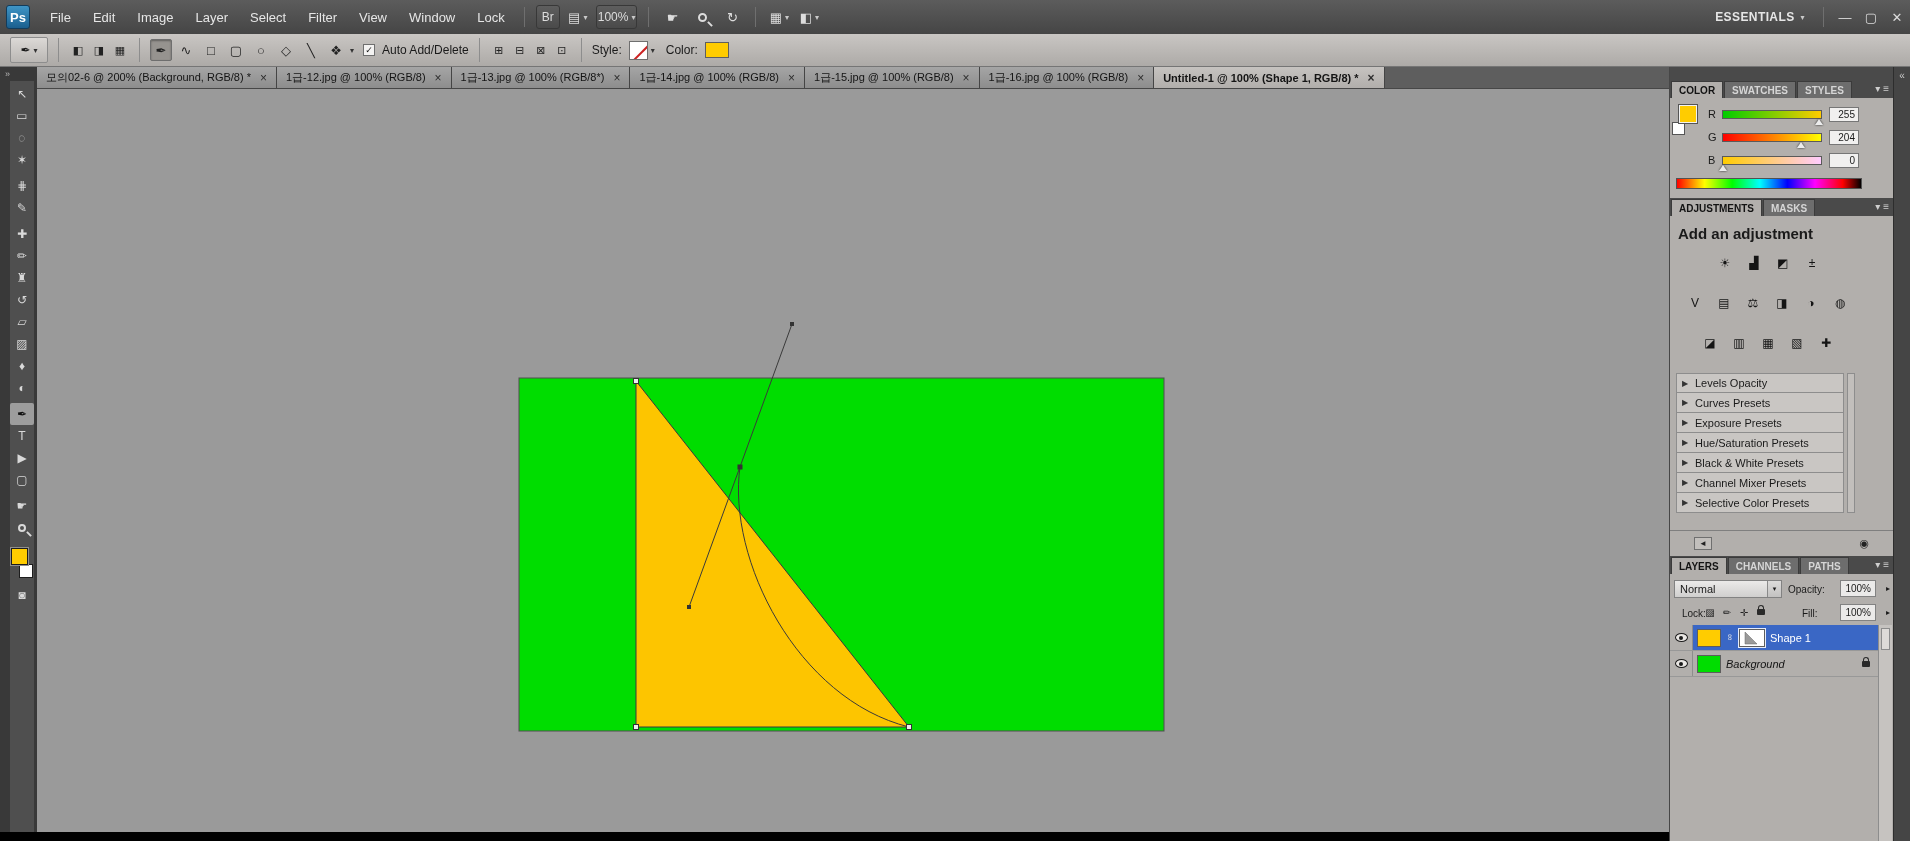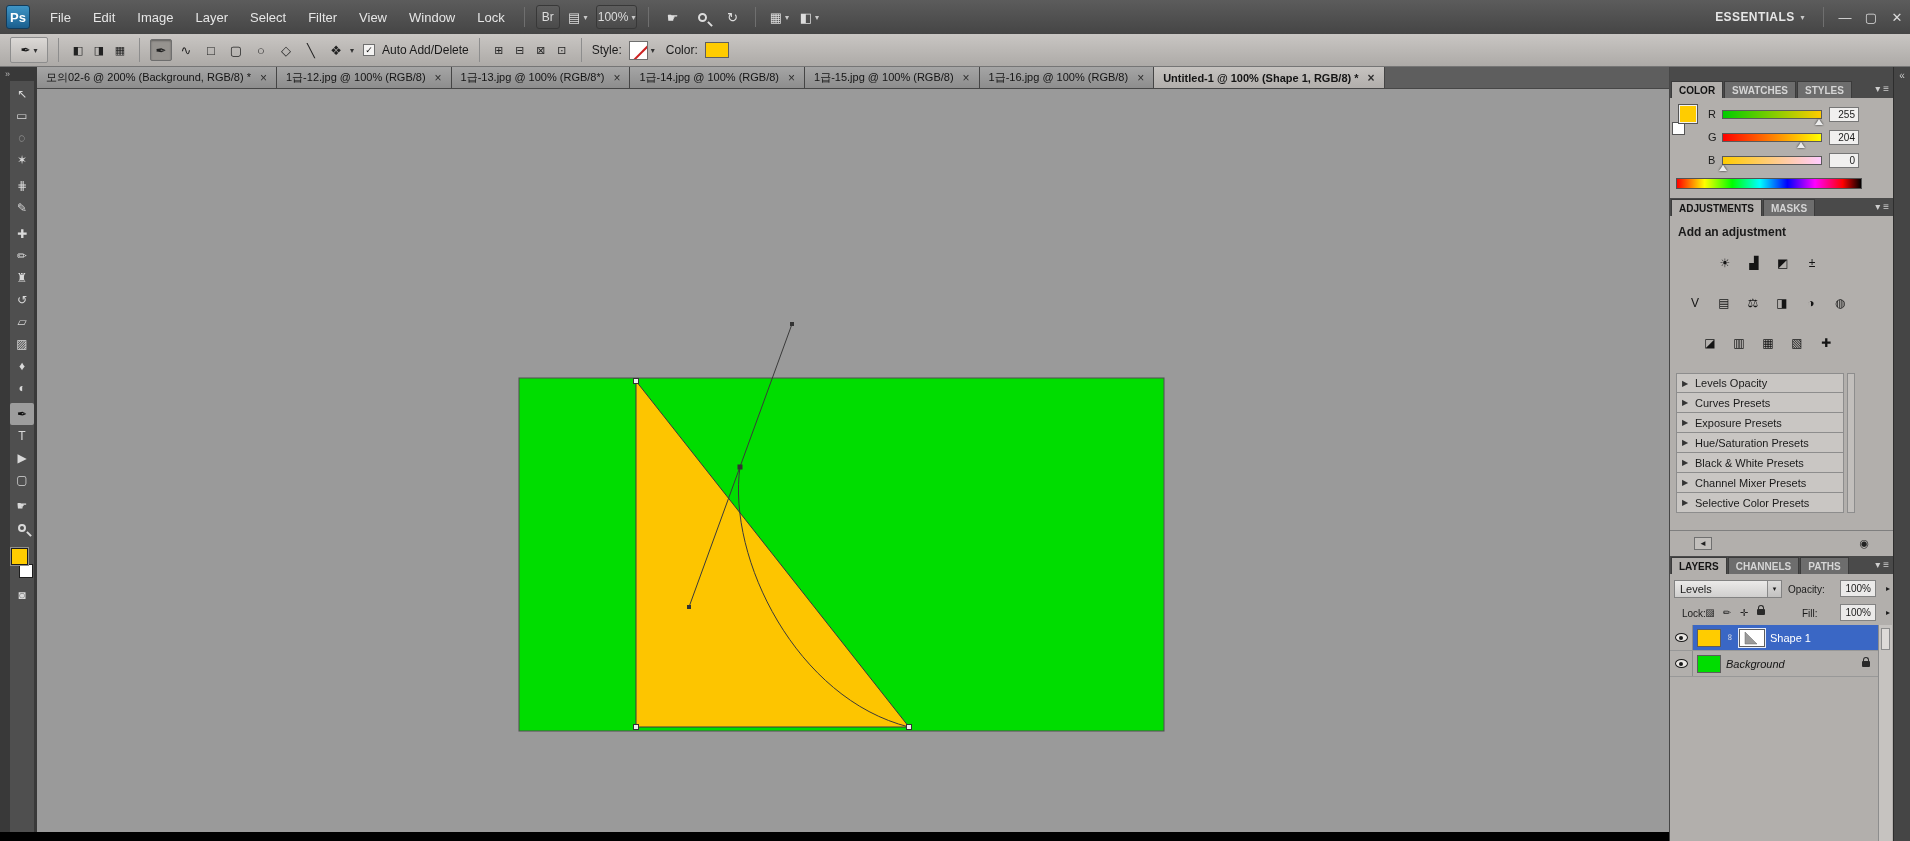--- a/index.html
+++ b/index.html
@@ -76,21 +76,21 @@
   .ch-track.b{background:linear-gradient(90deg,#ffcc00,#ffccff)}
   .ch-thumb{position:absolute;top:8px;width:0;height:0;border-left:4px solid transparent;border-right:4px solid transparent;border-bottom:6px solid #ececec;filter:drop-shadow(0 0 1px #222)}
   .ch-track.r .ch-thumb{left:92px}
   .ch-track.g .ch-thumb{left:74px}
   .ch-track.b .ch-thumb{left:-4px}
   .ch-value{width:30px;height:15px;background:#f1f0ef;border:1px solid #767676;font-size:10px;text-align:right;padding-right:3px;margin-left:7px;line-height:13px}
   .spectrum{position:absolute;left:6px;top:80px;width:186px;height:11px;border:1px solid #515151;background:linear-gradient(90deg,#ff0000 0%,#ffff00 15%,#00ff00 30%,#00ffff 45%,#0000ff 60%,#ff00ff 75%,#ff0000 90%,#000 100%)}
 
   
   .adj-body{position:relative;height:340px}
-  .adj-heading{position:absolute;left:8px;top:9px;font-weight:bold;font-size:12px}
+  .adj-heading{position:absolute;left:8px;top:9px;font-weight:bold;font-size:15px}
   .adj-row{position:absolute;display:flex;gap:7px}
   .adj-row.r1{left:44px;top:38px}
   .adj-row.r2{left:14px;top:78px}
   .adj-row.r3{left:29px;top:118px}
   .adj-icon{width:22px;height:17px;display:flex;align-items:center;justify-content:center;font-size:12px;color:#141414}
   .preset-list{position:absolute;left:6px;top:157px;width:168px}
   .preset-row{height:20px;background:#c9c6c3;border:1px solid #8d8d8d;border-top:none;display:flex;align-items:center;padding-left:18px;position:relative;font-size:11px}
   .preset-row:first-child{border-top:1px solid #8d8d8d}
   .preset-arrow{position:absolute;left:5px;font-size:8px;color:#333}
   .adj-scroll{position:absolute;left:177px;top:157px;width:8px;height:140px;background:#c2bfbc;border:1px solid #8d8d8d}
@@ -452,21 +452,21 @@
     <div class="ptab active">LAYERS</div>
     <div class="ptab">CHANNELS</div>
     <div class="ptab">PATHS</div>
     <div class="panel-menu">
         <span>▾</span>
         <span>≡</span>
       </div>
   </div>
   <div class="layers-body">
     <div class="blend-select">
-      <span>Levels</span>
+      <span>Normal</span>
       <span class="blend-arrow">▾</span>
     </div>
     <span class="small-label" style="left:118px;top:10px">Opacity:</span>
     <div class="val-box" style="left:170px;top:6px">100%</div>
     <span class="spin" style="top:10px">▸</span>
     <span class="small-label" style="left:12px;top:34px">Lock:</span>
     <div class="lock-row">
       <div class="lock-icon">▨</div>
       <div class="lock-icon">✏</div>
       <div class="lock-icon">✛</div>

